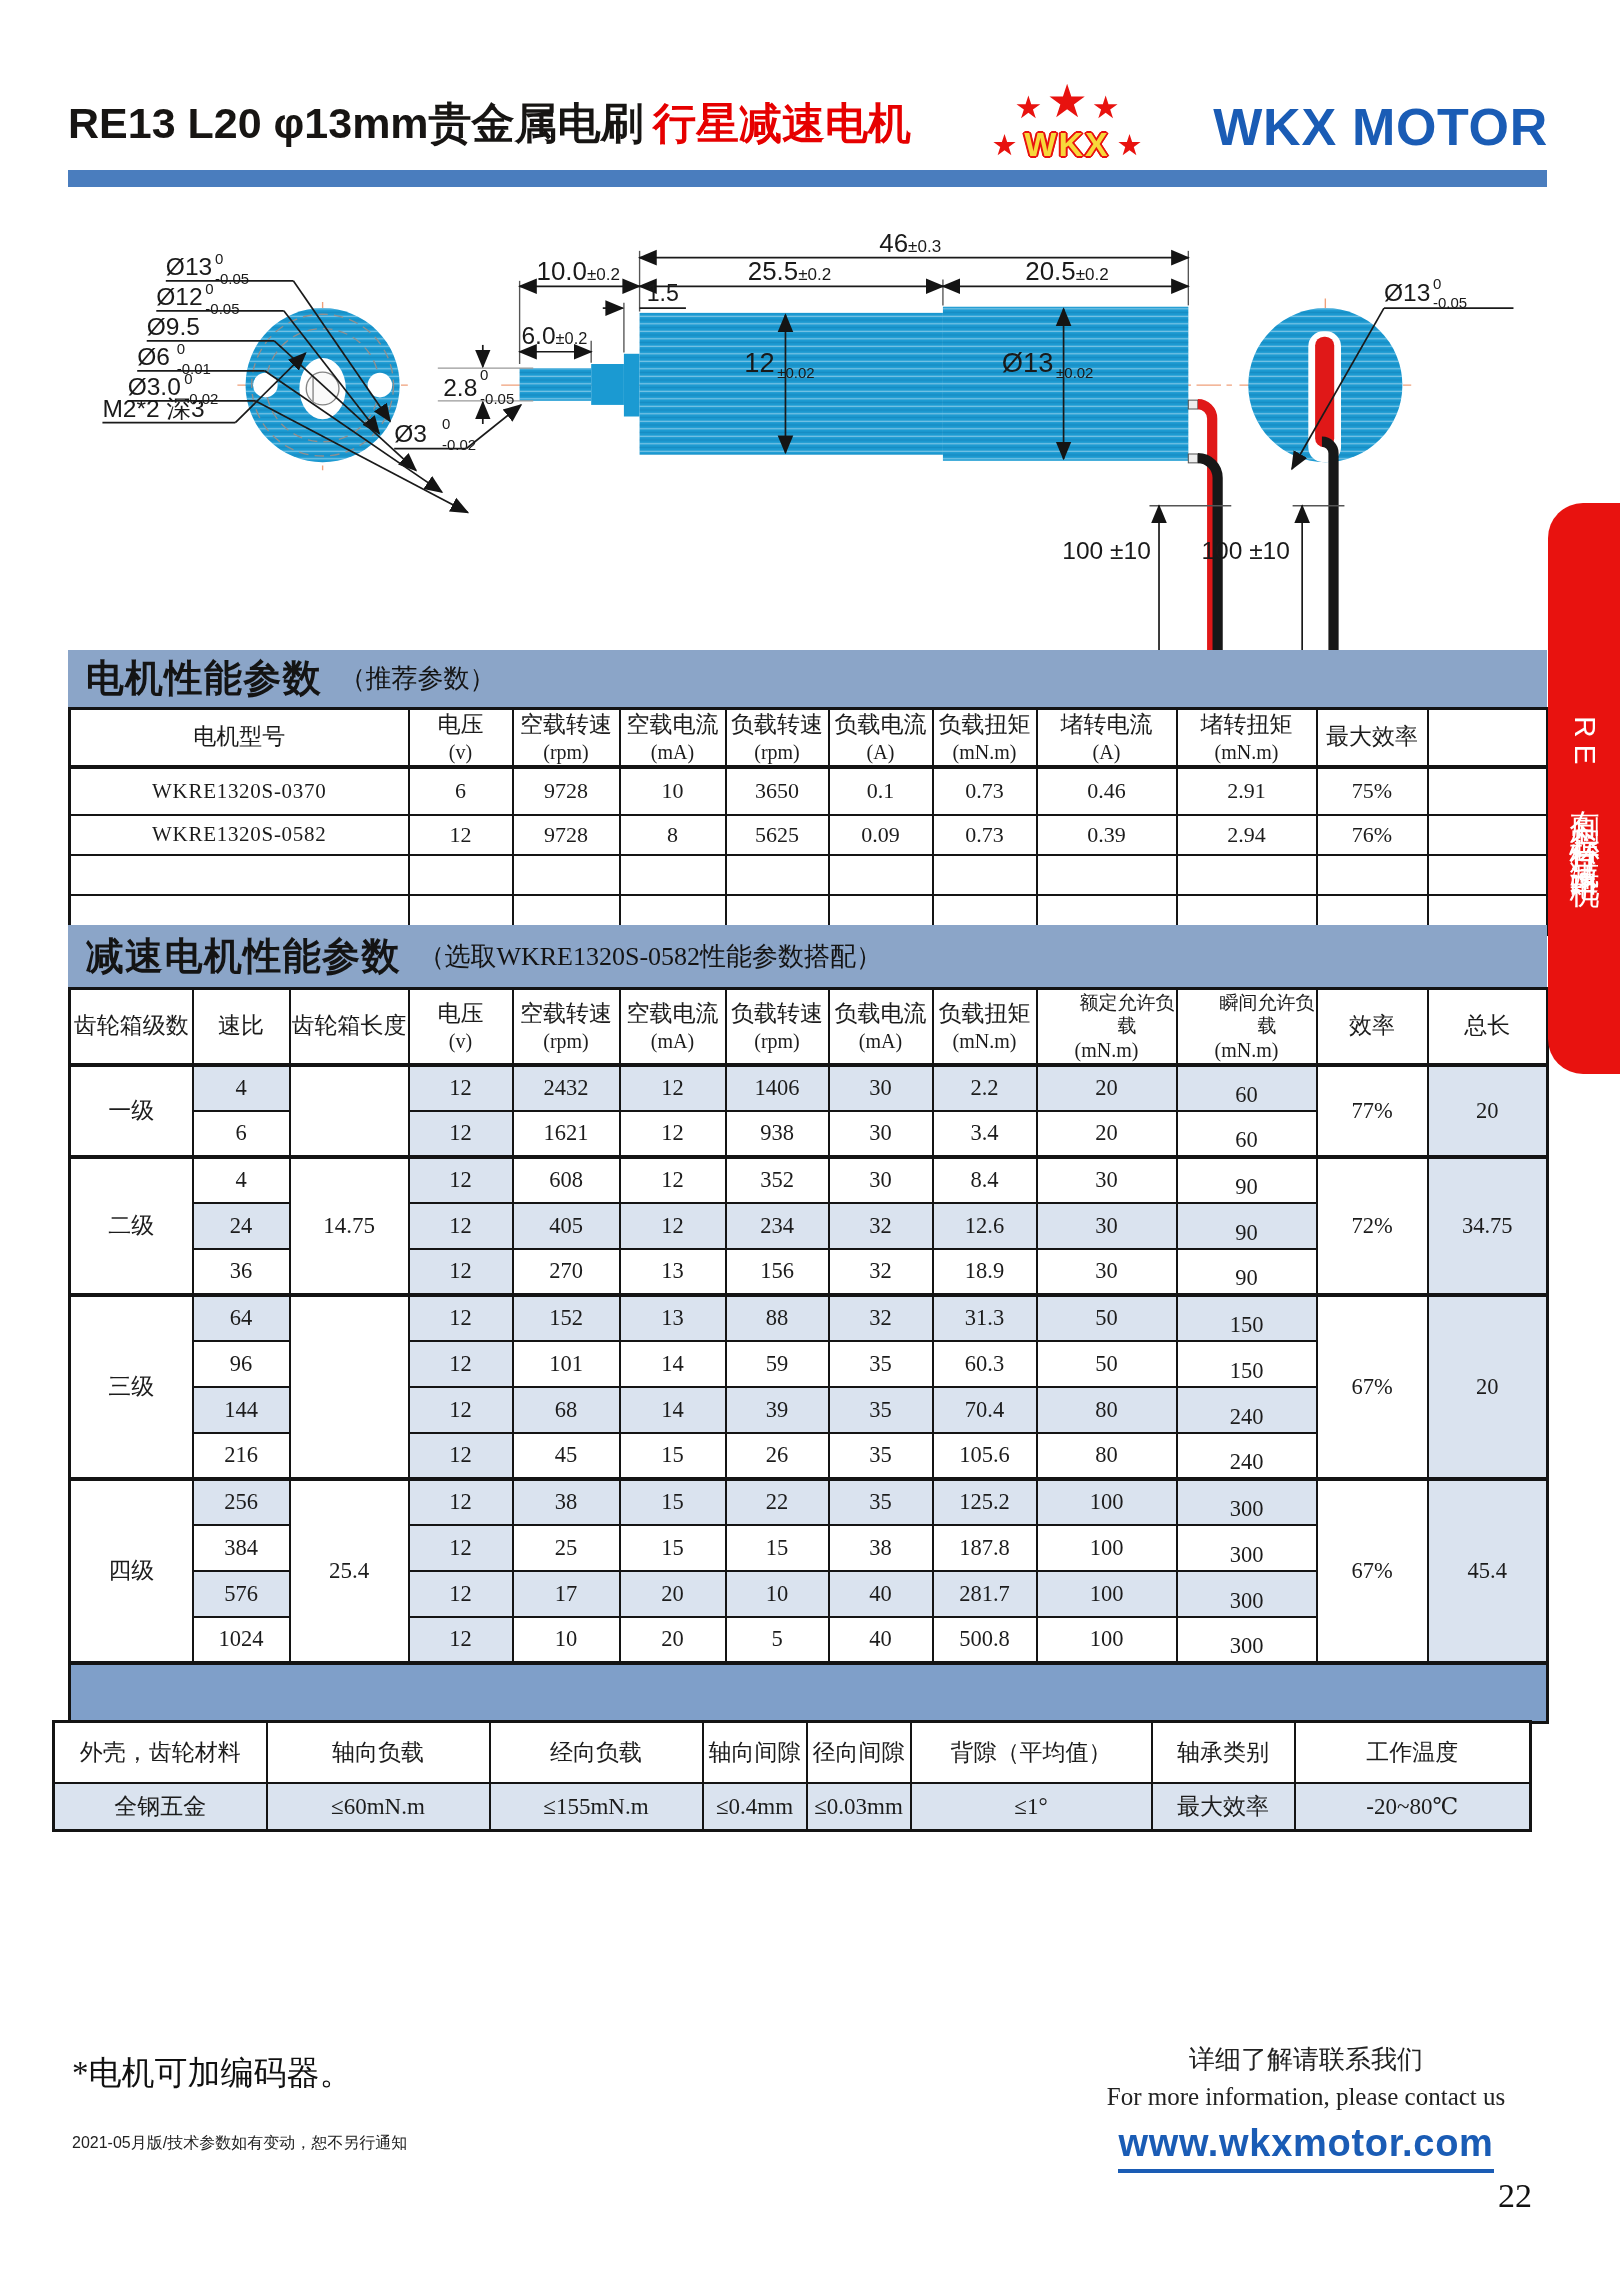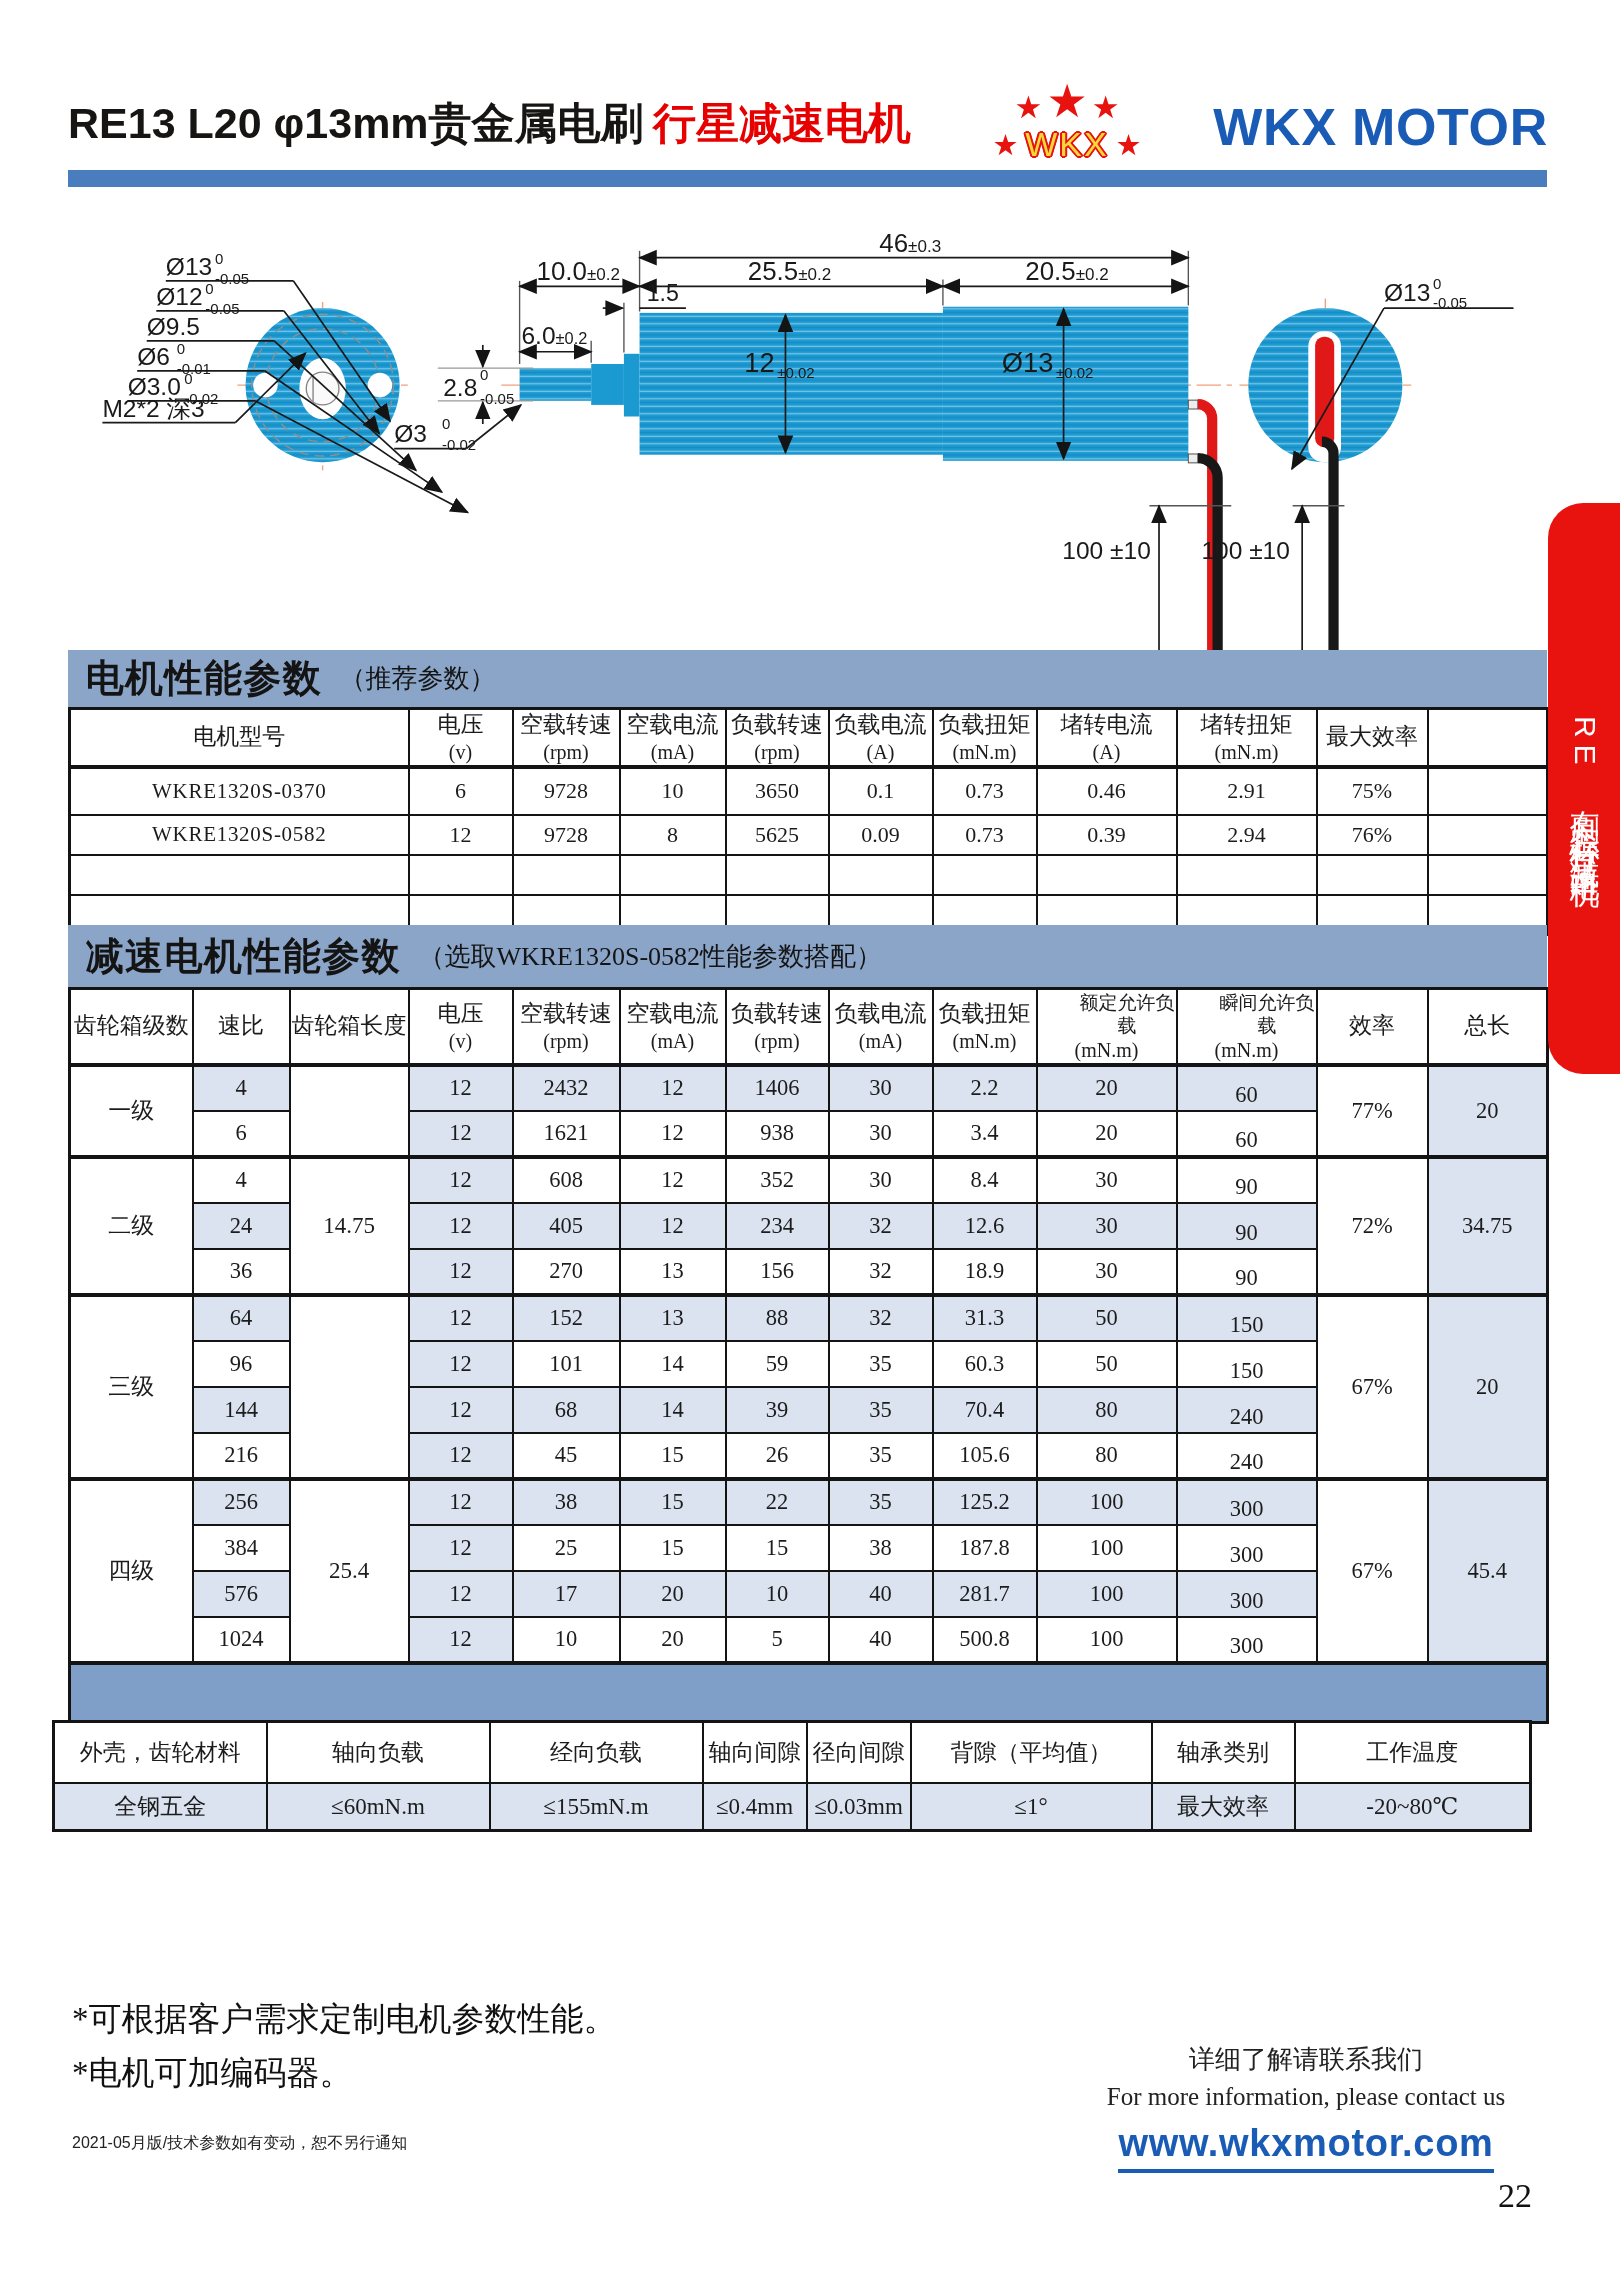--- a/index.html
+++ b/index.html
@@ -8,21 +8,21 @@
   
   .hdr-title{position:absolute;left:68px;top:95px;font-size:43px;font-weight:700;
              letter-spacing:0px;white-space:nowrap;color:#171513;}
   .hdr-title .red{color:#e60000;margin-left:9.5px;}
   .logo{position:absolute;left:982px;top:74px;width:170px;text-align:center;color:#e8120f;}
   .logo .stars{display:flex;justify-content:center;align-items:flex-start;height:50px;}
   .logo .s-side{font-size:31px;margin-top:15px;}
   .logo .s-big{font-size:46px;margin:0 4.1px;}
   .logo .wkxrow{display:flex;justify-content:center;align-items:center;height:41px;}
   .logo .s-small{font-size:29px;}
-  .logo .wkx{font-size:34px;font-weight:400;letter-spacing:2px;color:#f7d83a;margin:0 6.8px;
+  .logo .wkx{font-size:34px;font-weight:700;letter-spacing:2px;color:#f7d83a;margin:0 6.8px;
              text-shadow:-2px 0 #e8120f,2px 0 #e8120f,0 -2px #e8120f,0 2px #e8120f,
                          -1.4px -1.4px #e8120f,1.4px 1.4px #e8120f,-1.4px 1.4px #e8120f,1.4px -1.4px #e8120f;}
   .brand{position:absolute;left:1176px;top:97px;width:372px;text-align:right;
          font-size:52px;font-weight:700;color:#1a5cb5;letter-spacing:0.7px;}
   .bluebar{position:absolute;left:68px;top:170px;width:1479px;height:17px;background:#4a7dbe;}
   
   .draw{position:absolute;left:0;top:0;pointer-events:none;}
   
   .banner{position:absolute;left:68px;width:1479px;background:#8ba5c8;display:flex;
           align-items:center;box-sizing:border-box;padding-left:17.7px;color:#141414;
@@ -639,21 +639,20 @@
           <td>最大效率</td>
           <td>-20~80℃</td>
         </tr>
       </tbody>
   </table>
 
   <div class="tab">
     <span class="tabtxt">RE 有刷空心杯行星减速电机</span>
   </div>
 
-  <div class="note n1">*可根据客户需求定制电机参数性能。</div>
   <div class="note n2">*电机可加编码器。</div>
   <div class="fleft">2021-05月版/技术参数如有变动，恕不另行通知</div>
   <div class="fright">
     <div class="fcn">详细了解请联系我们</div>
     <div class="fen">For more information, please contact us</div>
     <div class="fweb">www.wkxmotor.com</div>
   </div>
   <div class="pagenum">22</div>
 </div>
 

